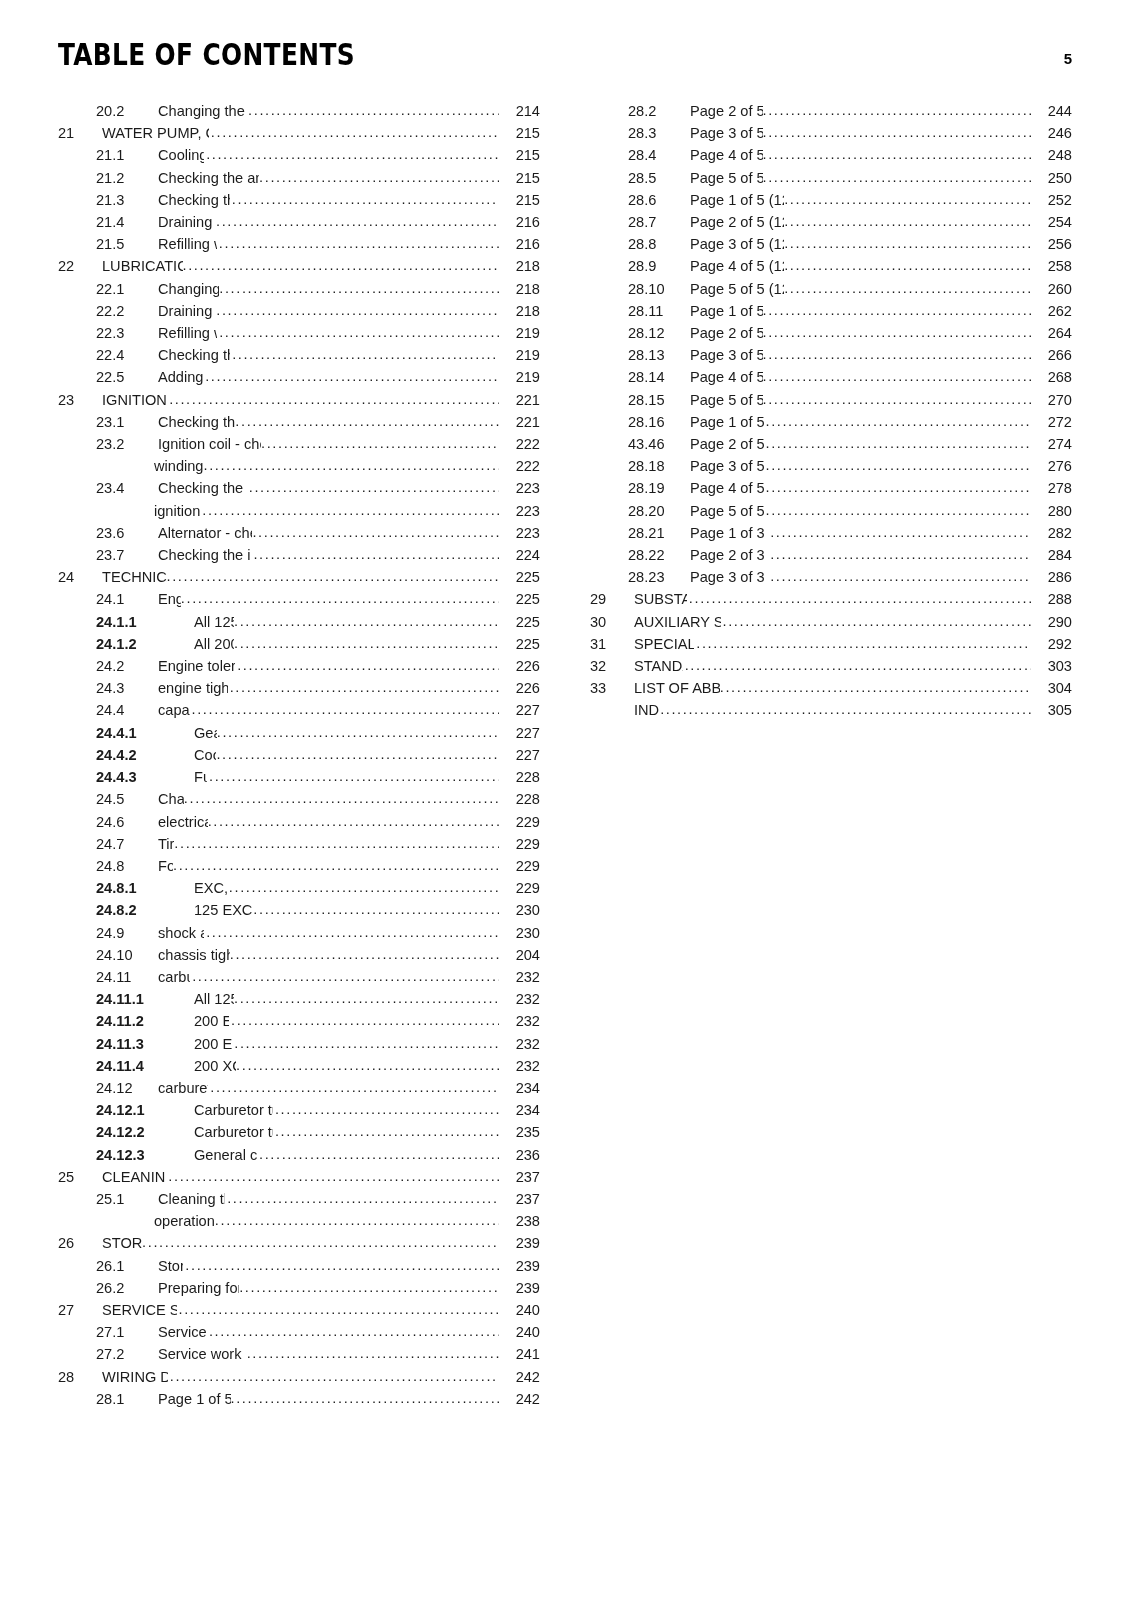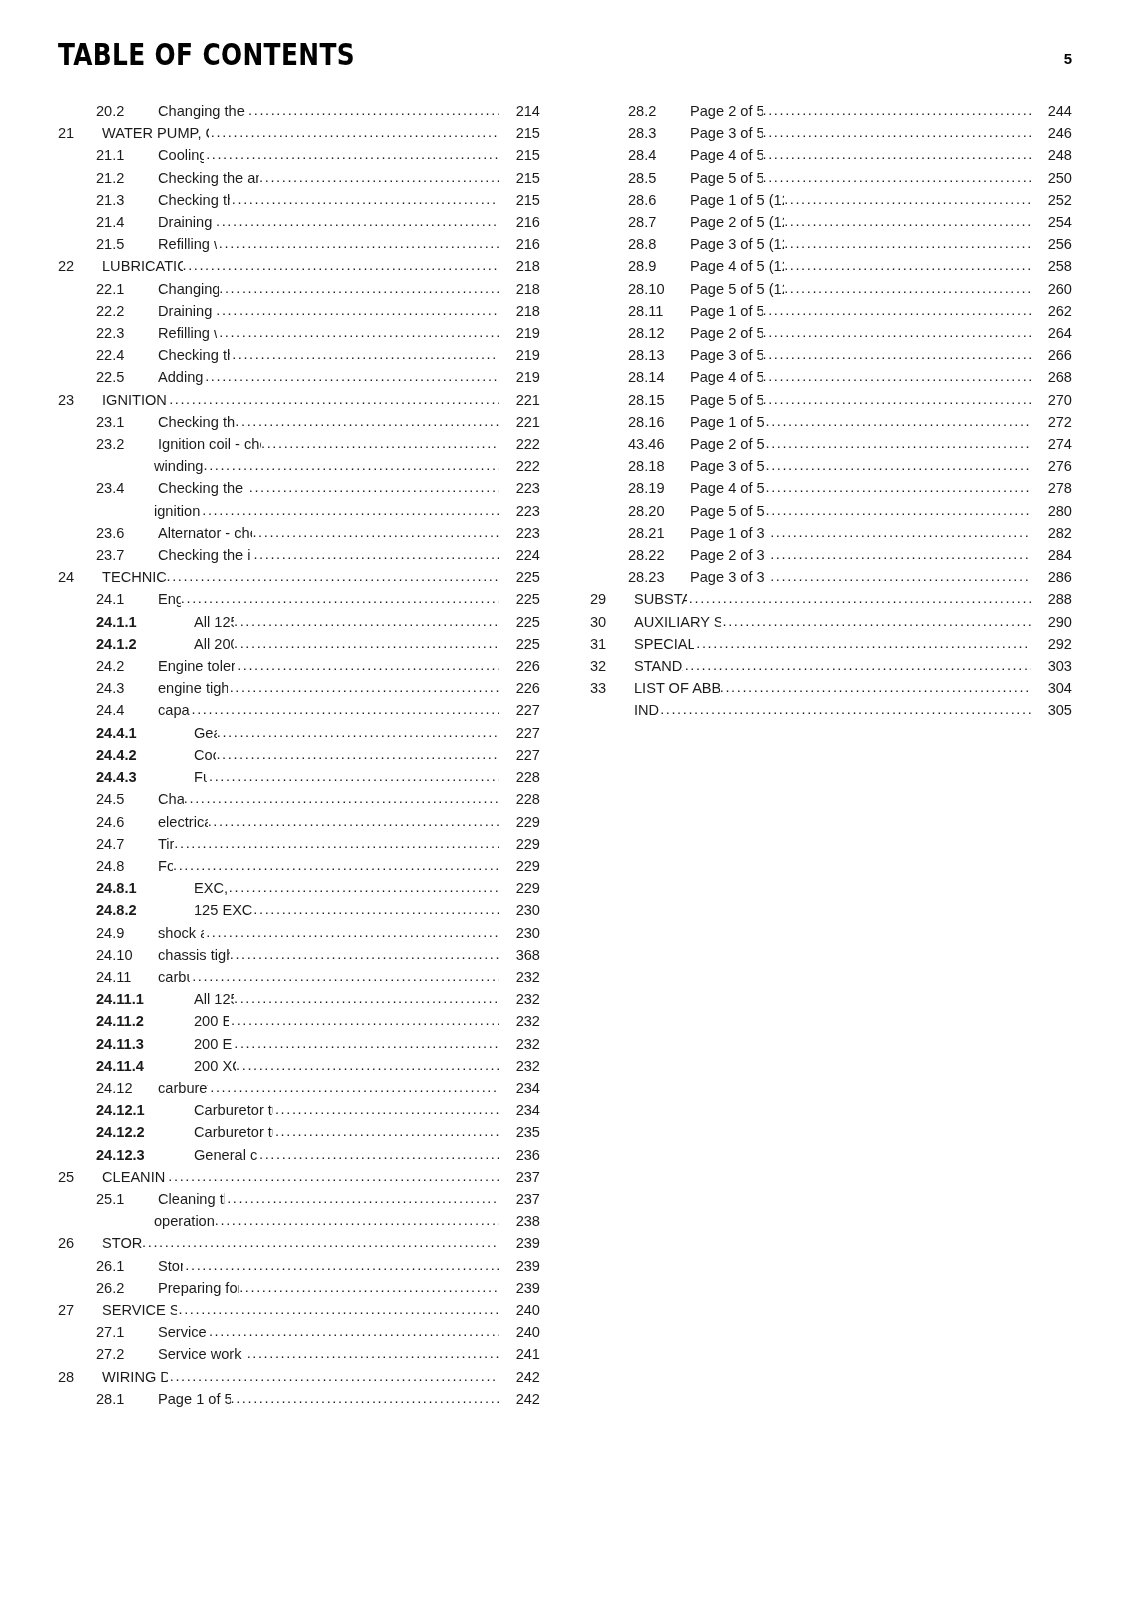--- a/index.html
+++ b/index.html
@@ -457,21 +457,21 @@
             <span class="toc-title">shock absorber</span>
             <span class="toc-leader"></span>
             <span class="toc-page">230</span>
           </span>
         </div>
         <div class="toc-row lvl2">
           <span class="toc-num">24.10</span>
           <span class="toc-body">
             <span class="toc-title">chassis tightening torques</span>
             <span class="toc-leader nogap"></span>
-            <span class="toc-page">368</span>
+            <span class="toc-page">204</span>
           </span>
         </div>
         <div class="toc-row lvl2">
           <span class="toc-num">24.11</span>
           <span class="toc-body">
             <span class="toc-title">carburetor</span>
             <span class="toc-leader"></span>
             <span class="toc-page">232</span>
           </span>
         </div>

